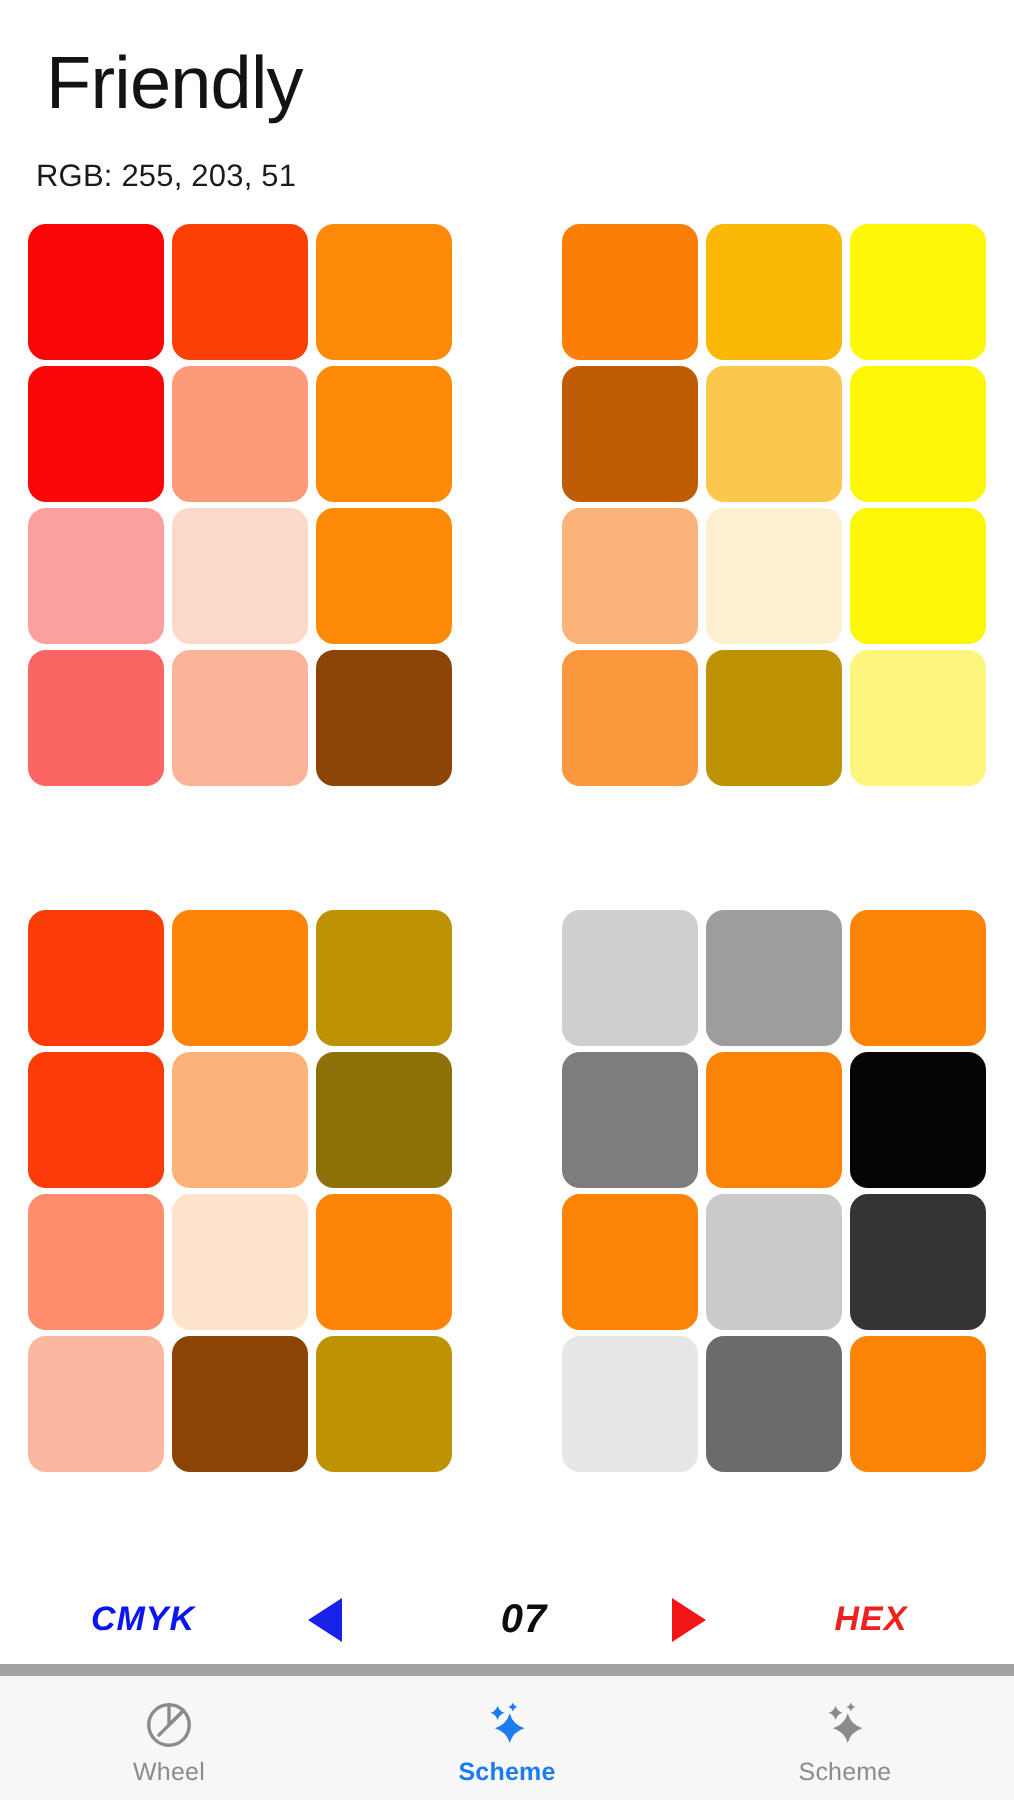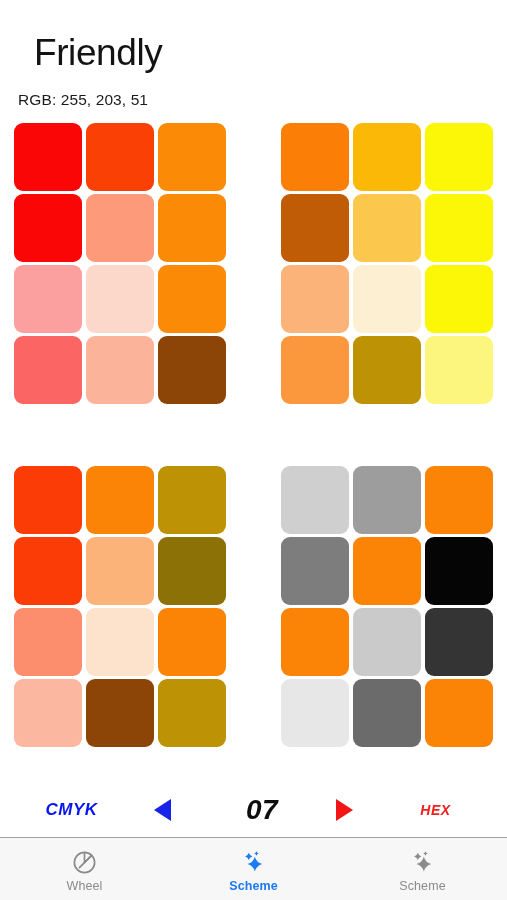--- a/index.html
+++ b/index.html
@@ -20,21 +20,21 @@
   
   #header {
     padding: 18px 18px 0 18px;
   }
   #page-title {
     font-size: 37px;
     font-weight: 400;
     letter-spacing: -0.4px;
     color: #131313;
     line-height: 1.05;
-    margin: 16px;
+    margin: 5px;
   }
   #subtitle-row {
     display: flex;
     margin-top: 18px;
     font-size: 15.5px;
     color: #1b1b1b;
     letter-spacing: 0.1px;
   }
   #scheme-name {
     width: 238px;
@@ -90,28 +90,28 @@
     font-style: italic;
   }
   #cmyk-button {
     font-size: 17px;
     font-weight: 700;
     color: #0a16ef;
     letter-spacing: 0.5px;
     cursor: pointer;
   }
   #hex-button {
-    font-size: 14px;
+    font-size: 17px;
     font-weight: 700;
     color: #f02020;
     letter-spacing: 0.5px;
     cursor: pointer;
   }
   #page-number {
-    font-size: 28px;
+    font-size: 20px;
     font-weight: 700;
     color: #0d0d0d;
     letter-spacing: 0.5px;
     margin-left: 17px;
   }
   .arrow {
     width: 0;
     height: 0;
     cursor: pointer;
   }
@@ -127,21 +127,21 @@
   }
 
   
   #tabbar {
     position: absolute;
     left: 0;
     right: 0;
     bottom: 0;
     height: 62px;
     background: #f7f7f7;
-    border-top: 1px solid #a3a3a3;
+    border-top: 6px solid #a3a3a3;
     display: flex;
   }
   .tab {
     flex: 1 1 0;
     display: flex;
     flex-direction: column;
     align-items: center;
     justify-content: center;
     gap: 3px;
     cursor: pointer;

